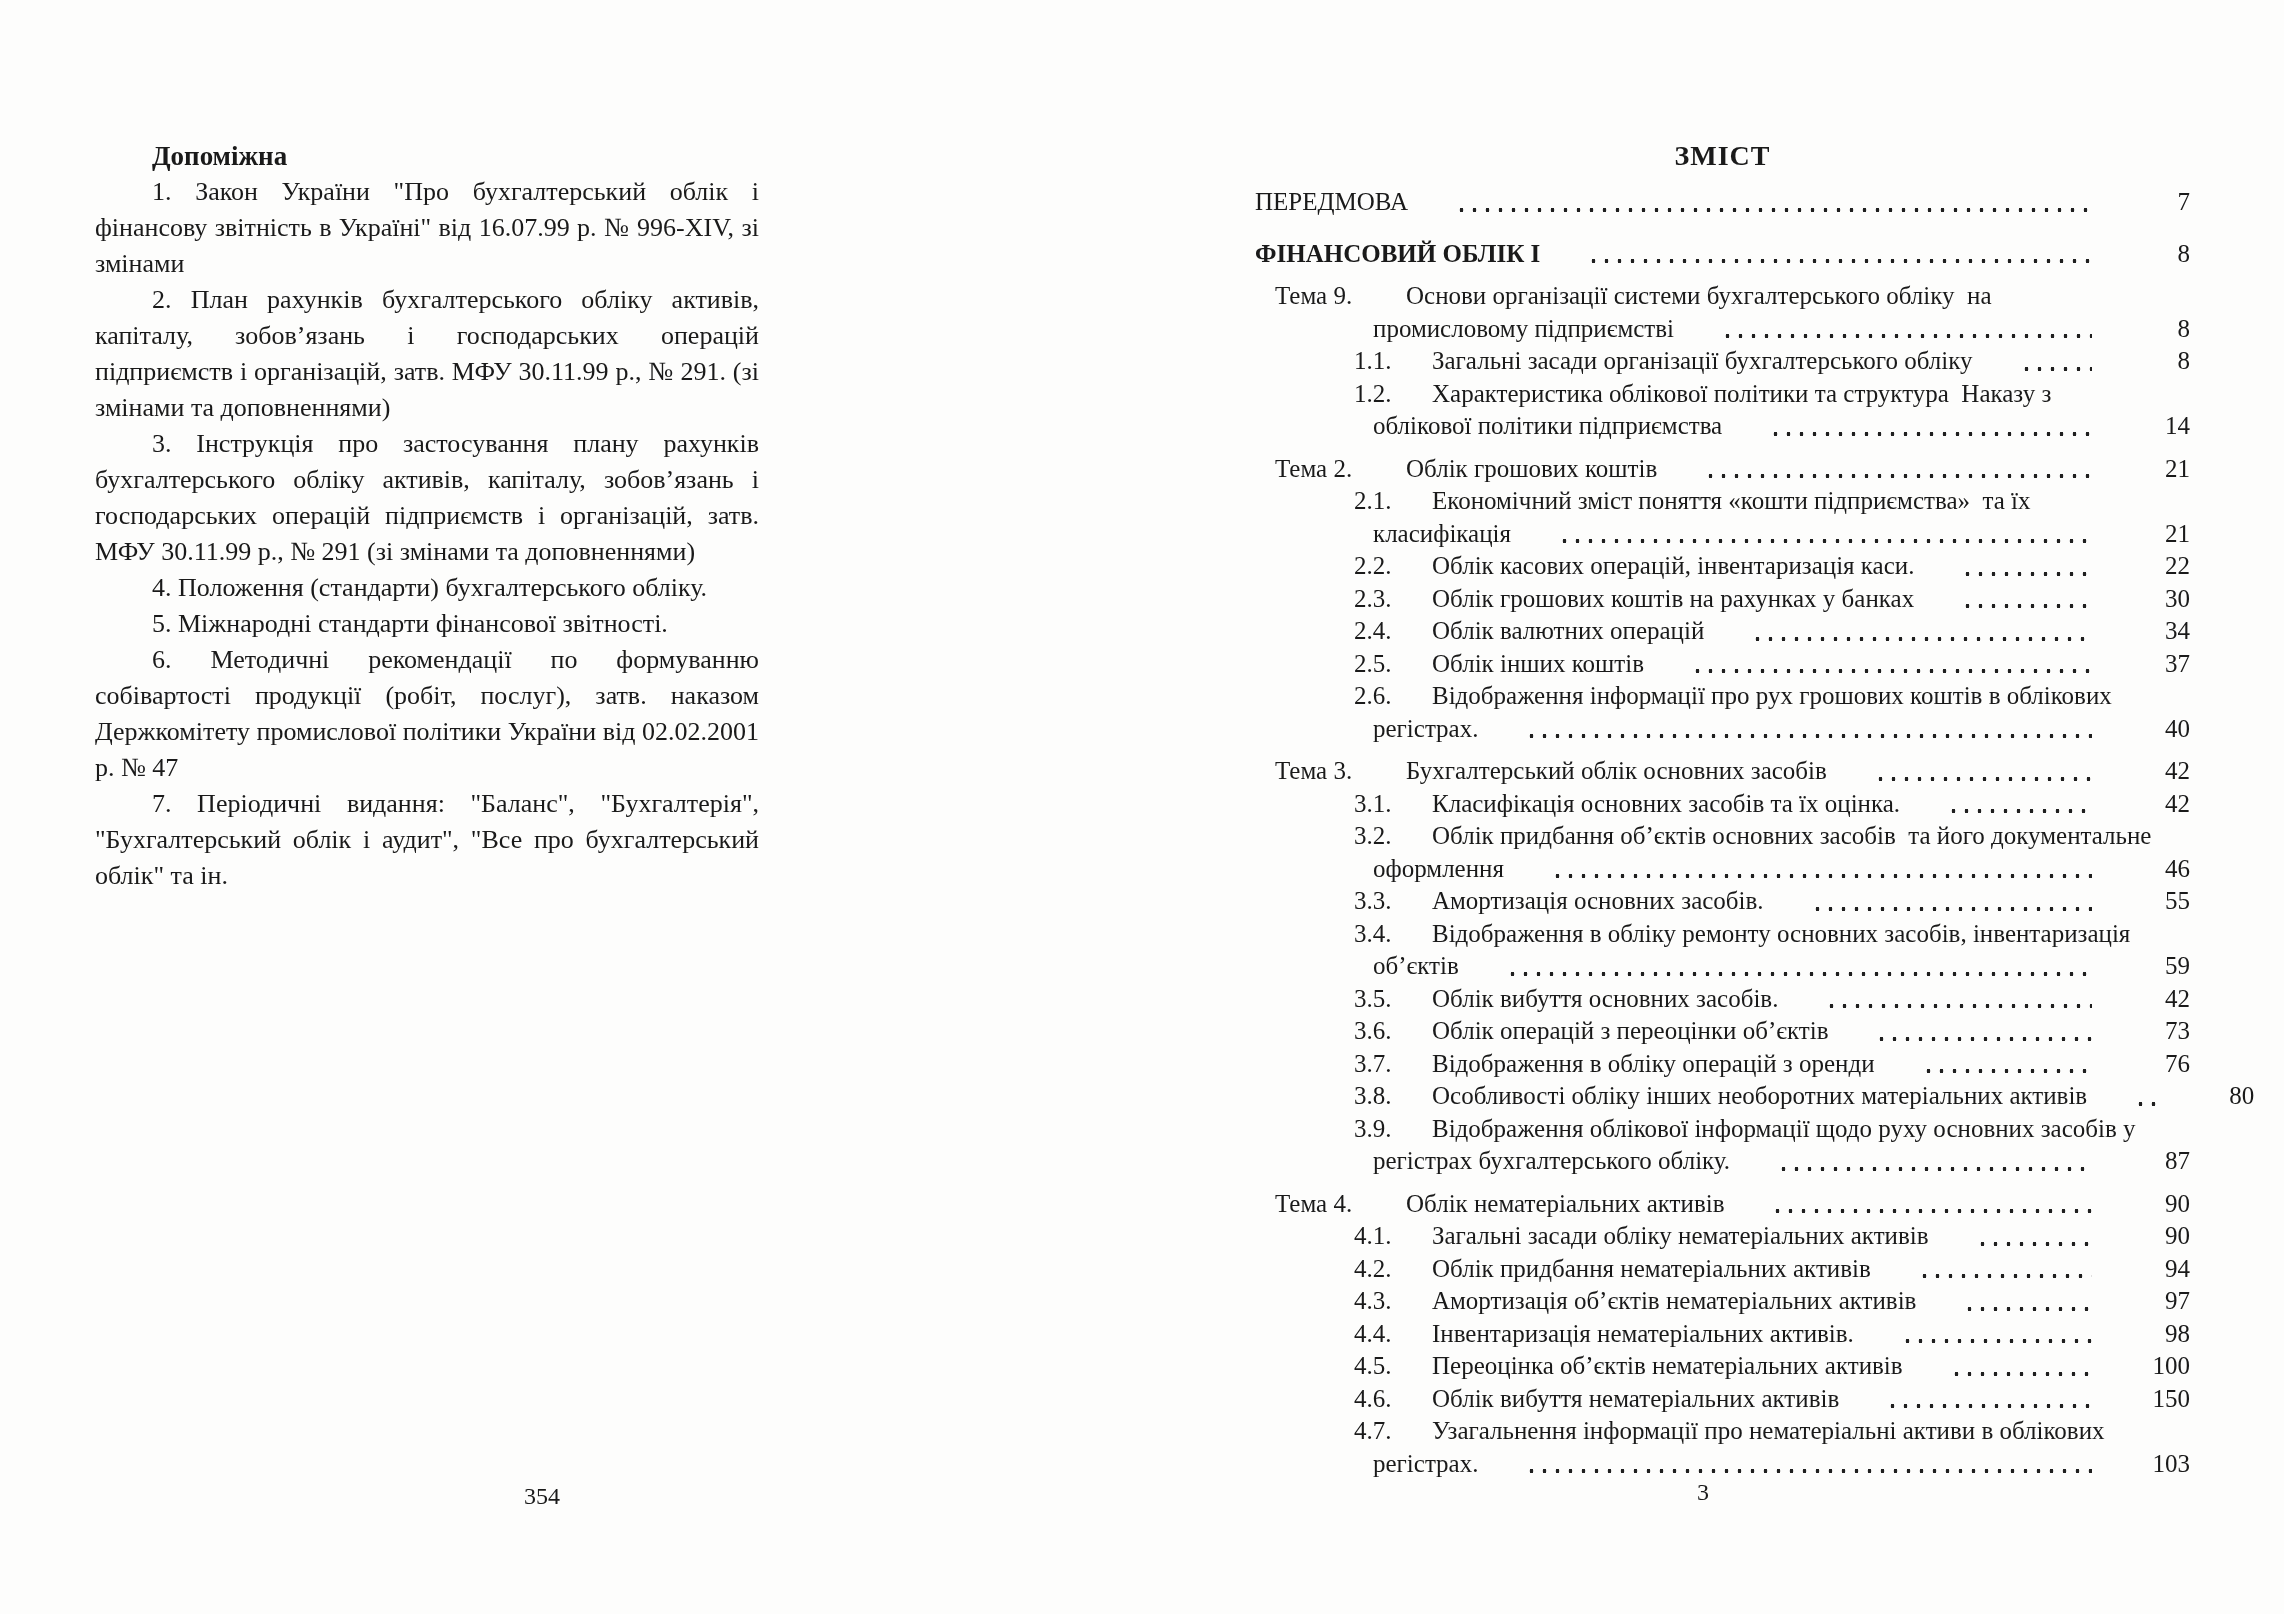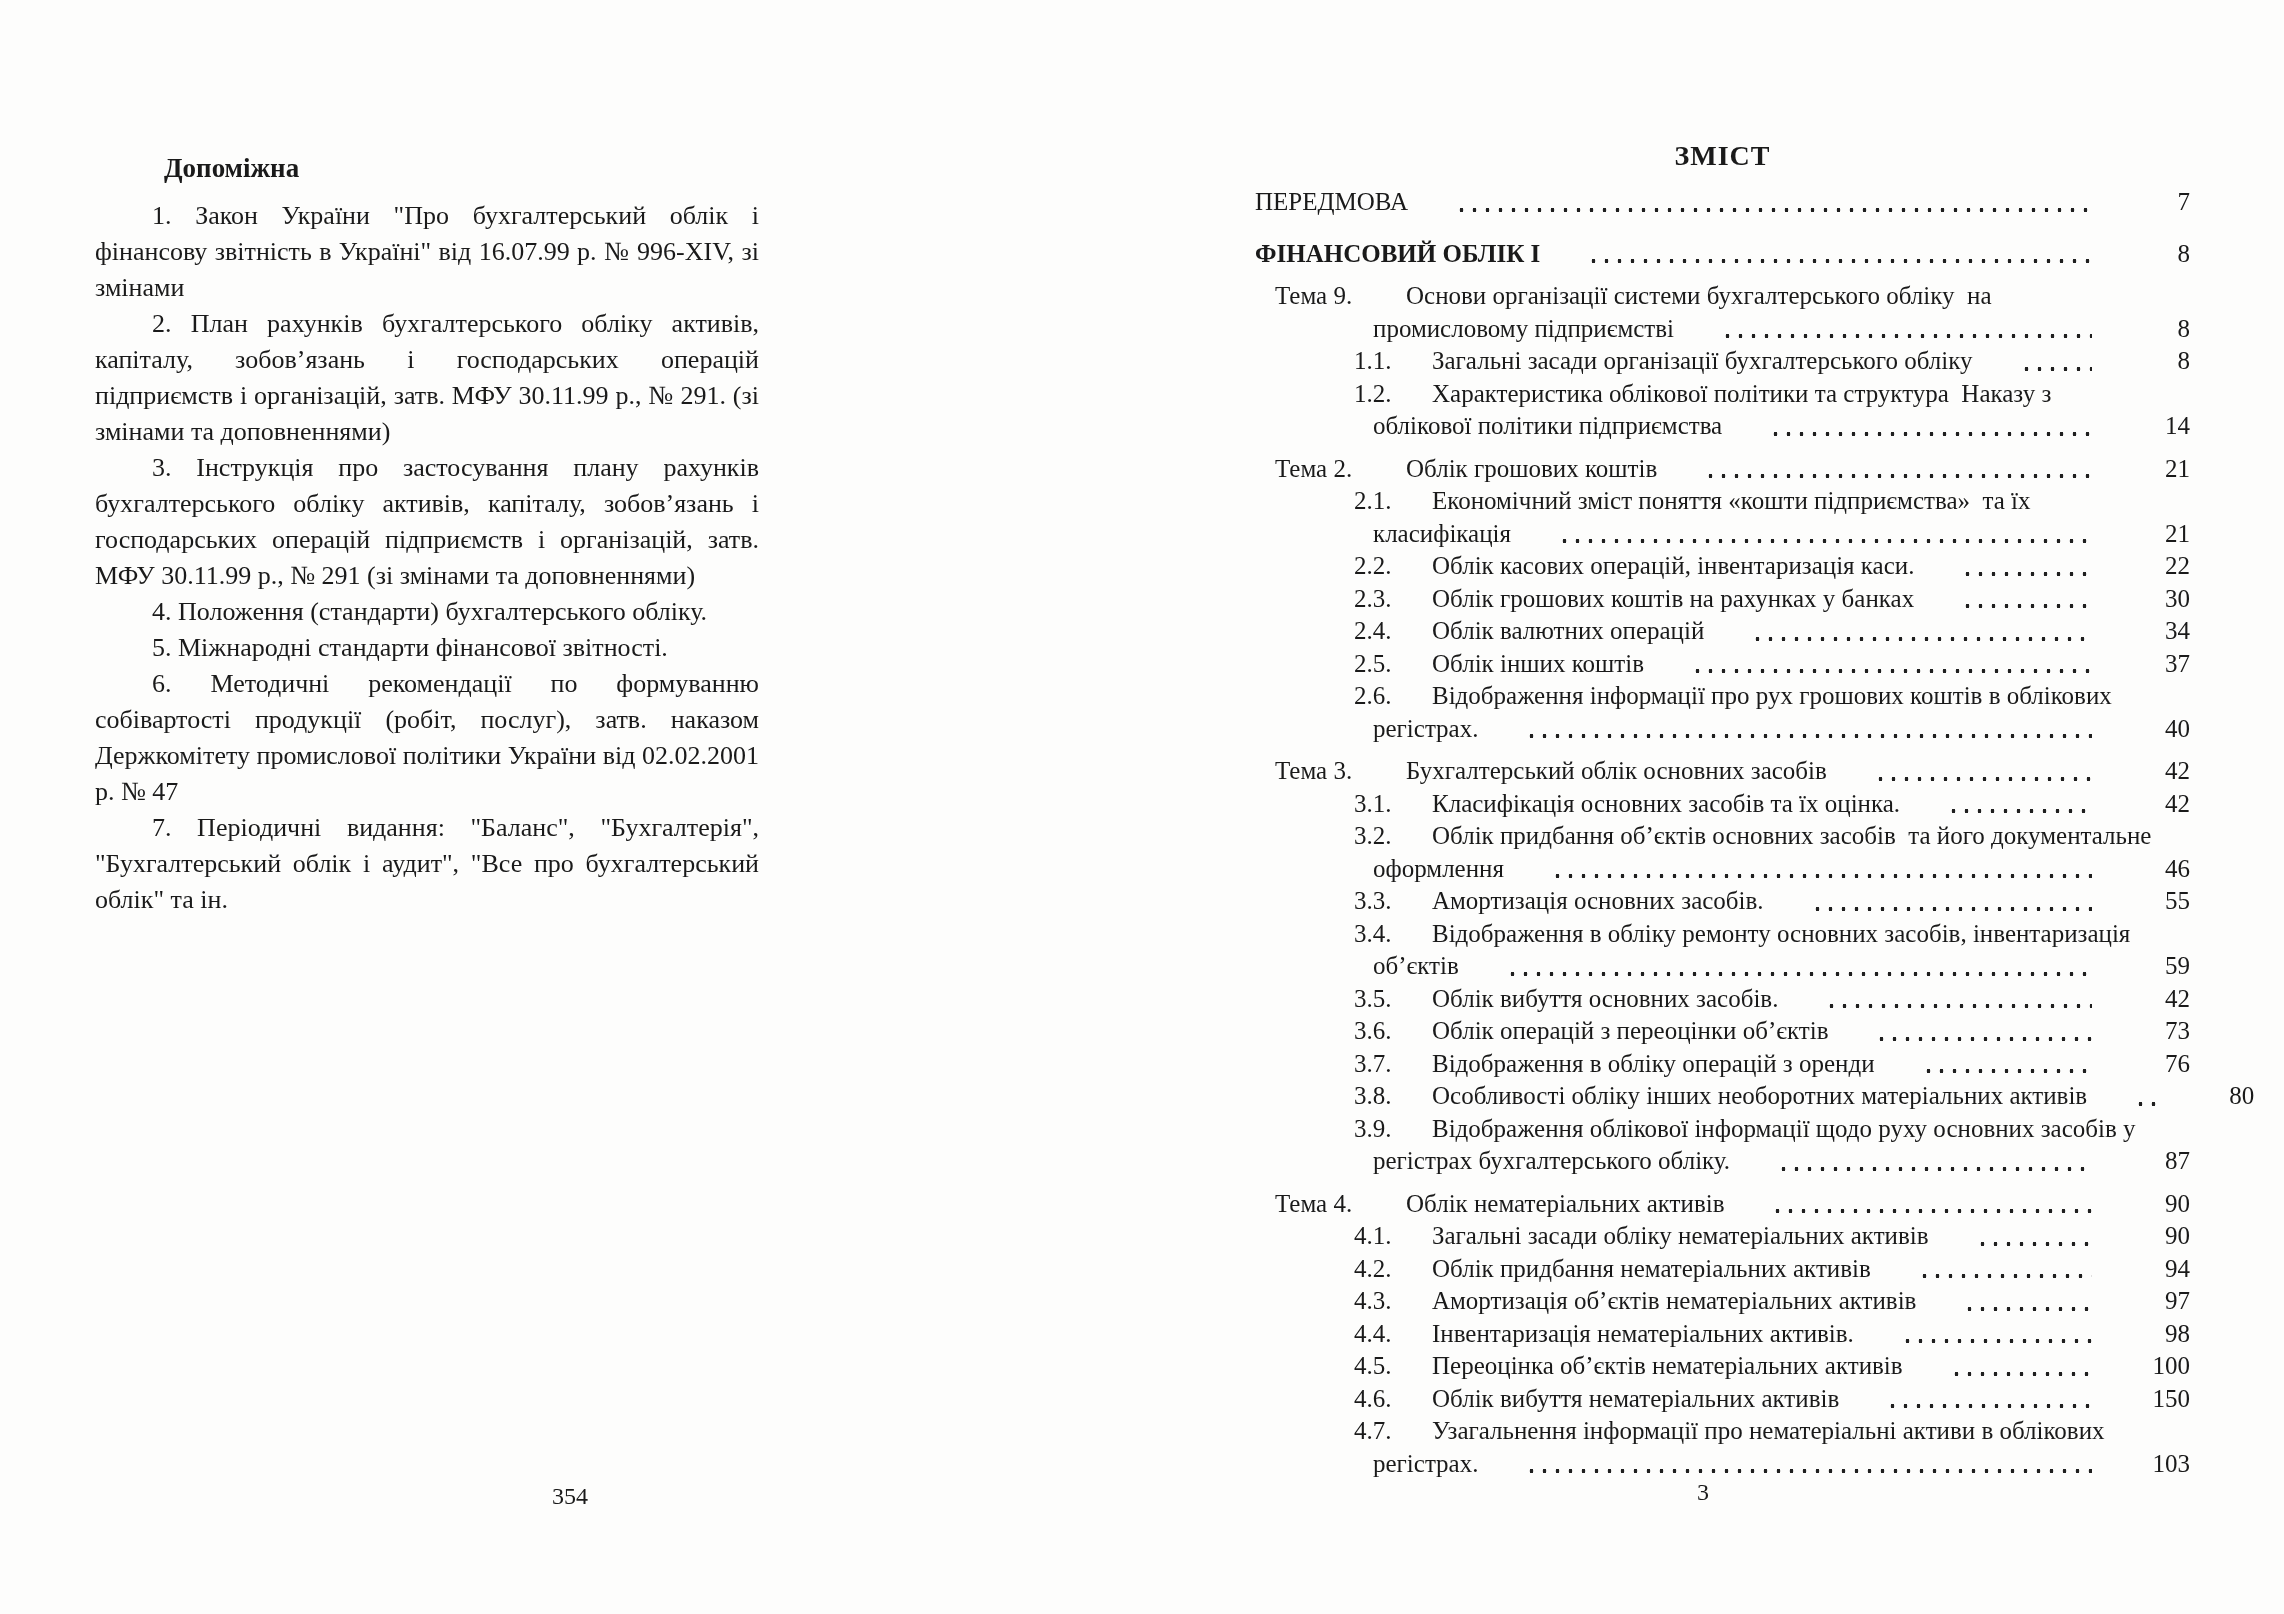--- a/index.html
+++ b/index.html
@@ -9,21 +9,21 @@
     background:#fdfdfc;
     font-family:"Liberation Serif","DejaVu Serif",serif;
     color:#1a1a1a;
     overflow:hidden;
   }
   
   .left-page{
     position:absolute;left:95px;top:138px;width:664px;
   }
   .left-heading{
-    margin:12px;padding-left:57px;
+    margin:0;padding-left:57px;
     font-size:27px;font-weight:bold;line-height:36px;
   }
   .para{
     margin:0;
     font-size:26px;line-height:36px;
     text-indent:57px;
     text-align:justify;
   }
   
   .right-page{
@@ -52,21 +52,21 @@
     background-image:radial-gradient(circle,#1f1f1f 1.8px,transparent 2.1px);
     background-size:13px 10px;
     background-repeat:repeat-x;
     background-position:left bottom 4px;
   }
   .entry.bold .dots{font-weight:normal;}
   .pg{flex:none;width:54px;text-align:right;font-weight:normal;}
   .entry.bold .pg{font-weight:normal;}
   
   .folio{position:absolute;font-size:24px;line-height:26px;}
-  .folio.left-folio{left:552px;top:1483px;text-align:center;}
+  .folio.left-folio{left:524px;top:1483px;text-align:center;}
   .folio.right-folio{left:1697px;top:1479px;}
 </style>
 </head>
 <body>
 
 <div class="screen">
 
   <section class="left-page">
     <p class="left-heading">Допоміжна</p>
     <div id="left-items">

